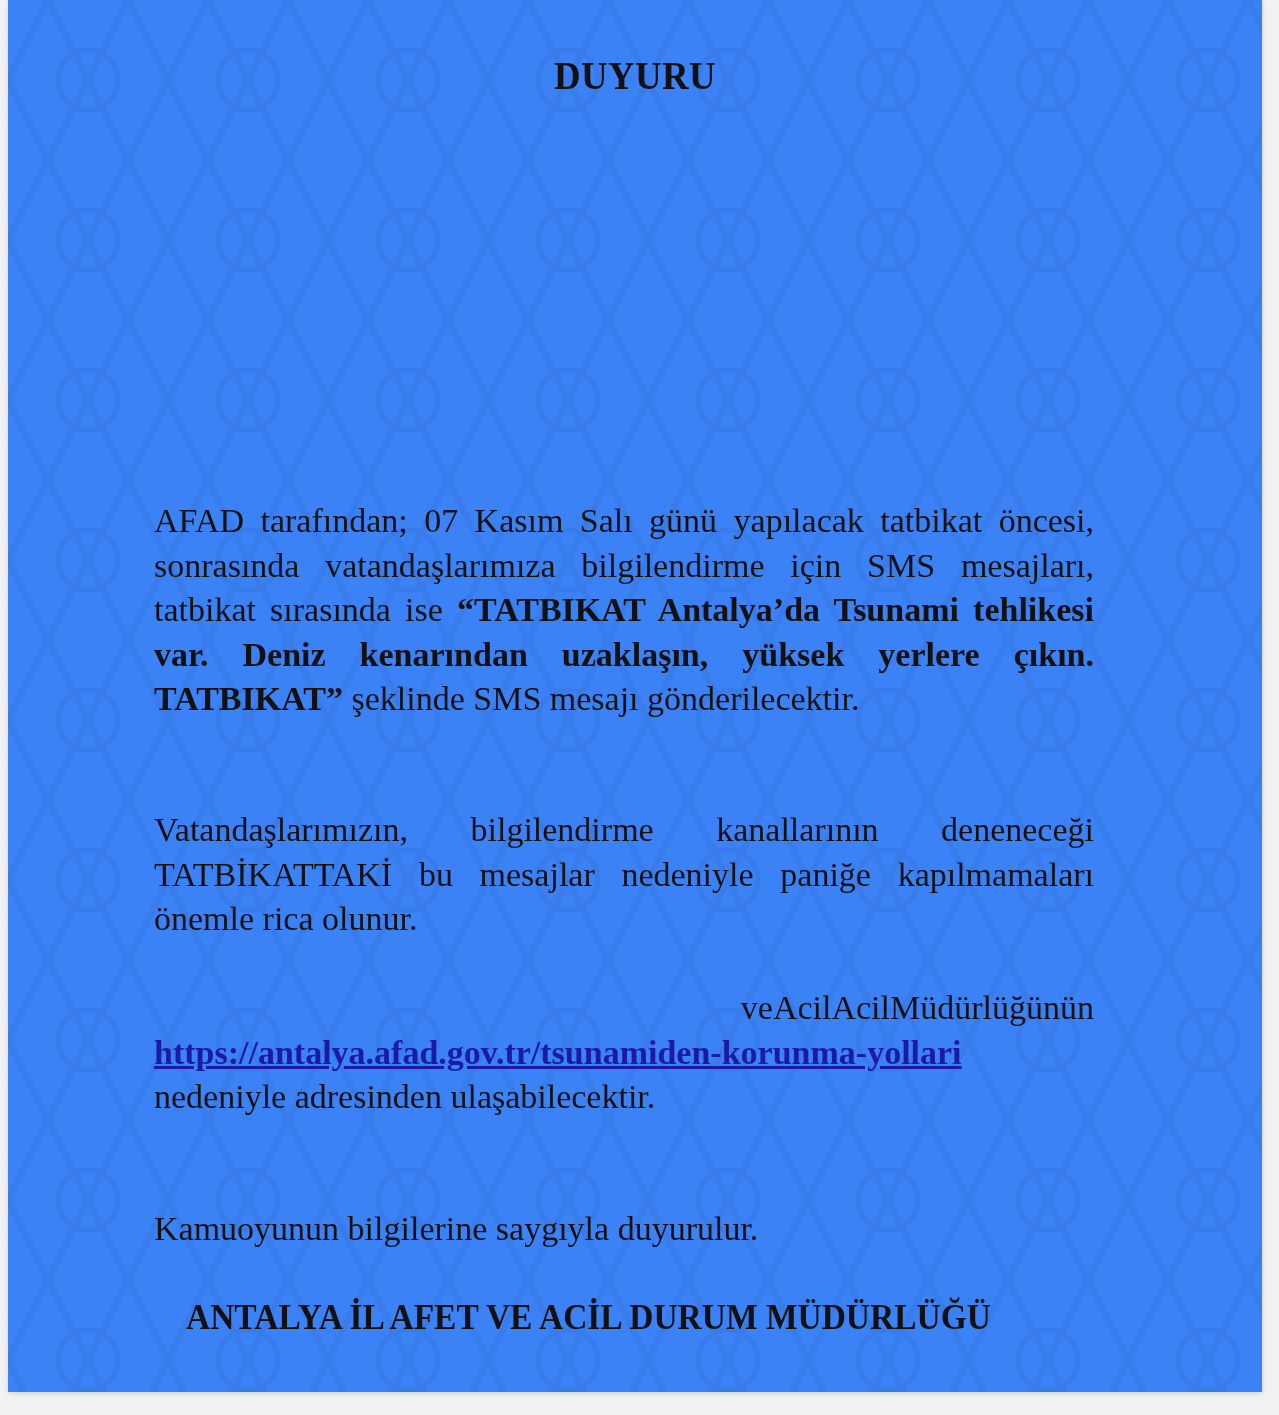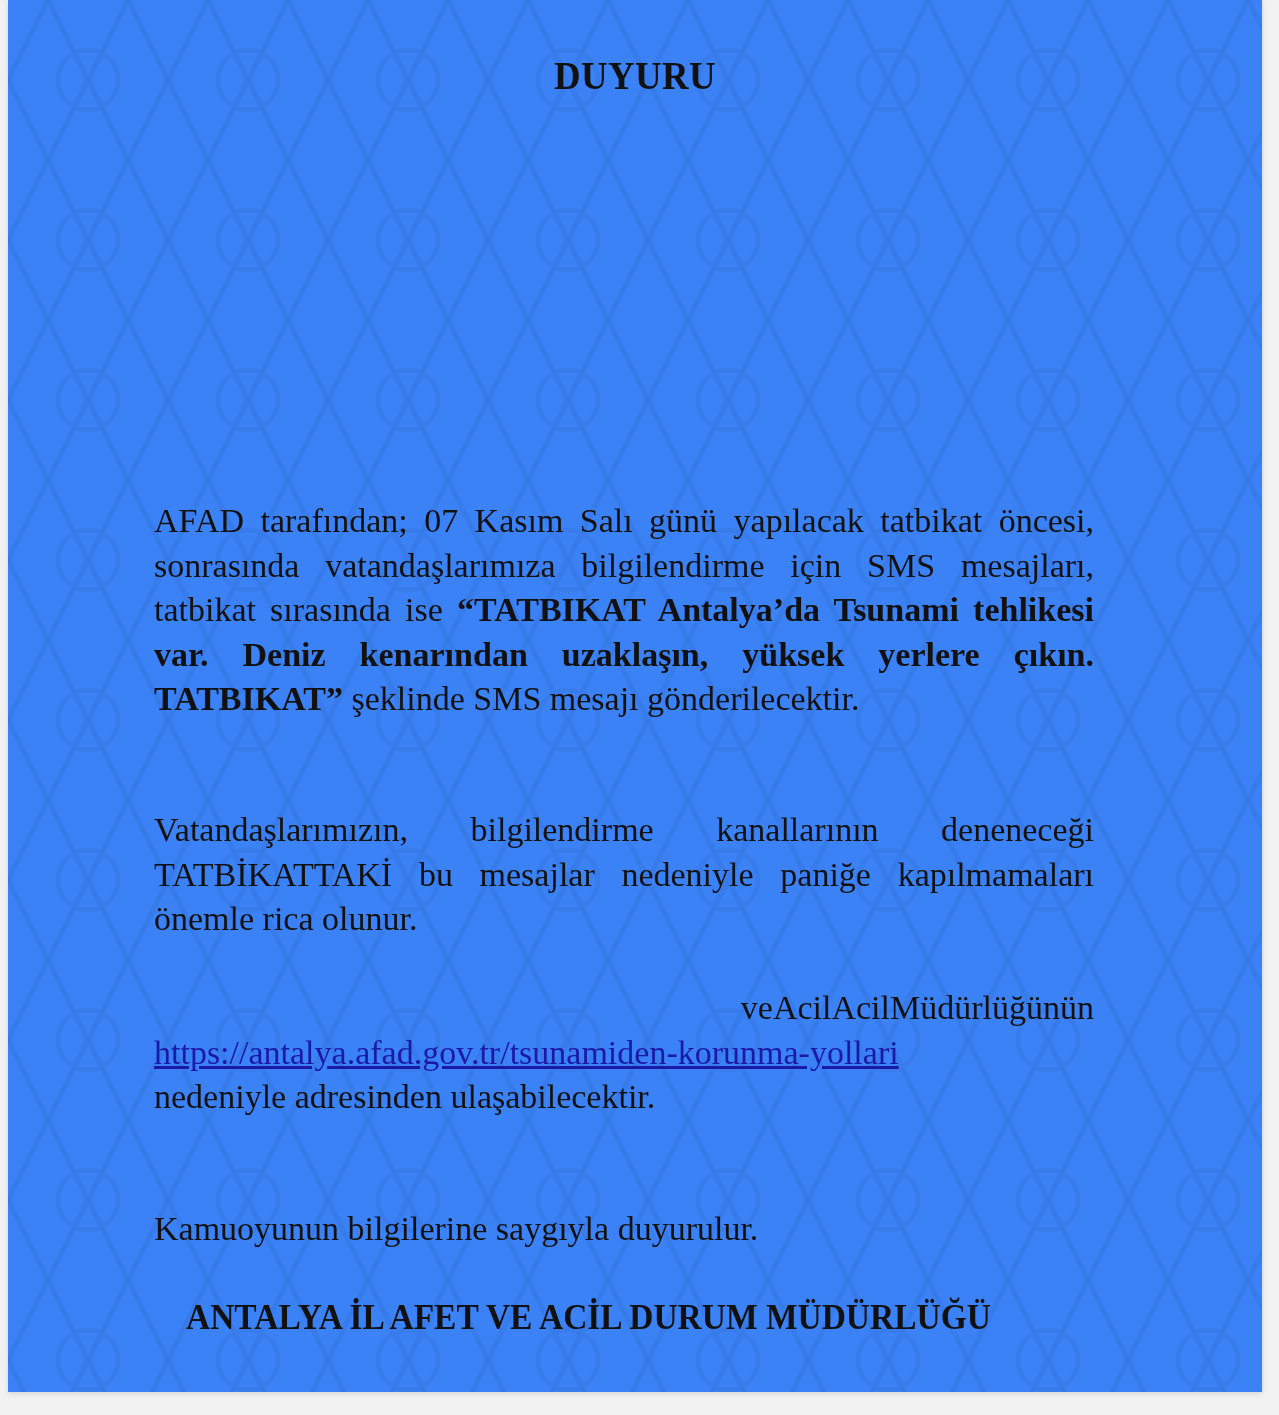--- a/index.html
+++ b/index.html
@@ -61,20 +61,21 @@
     .p5 { top: 986px; }
     .p6 { top: 1207px; }
     .spread {
       display: flex;
       justify-content: flex-end;
     }
     .bold { font-weight: bold; }
     a.link {
       color: #1a1aa6;
       text-decoration: underline;
+      font-weight: bold;
     }
     .signature {
       position: absolute;
       top: 1296px;
       left: 178px;
       font-weight: bold;
       font-size: 36px;
       white-space: nowrap;
       transform-origin: left center;
       transform: scaleX(0.93);

